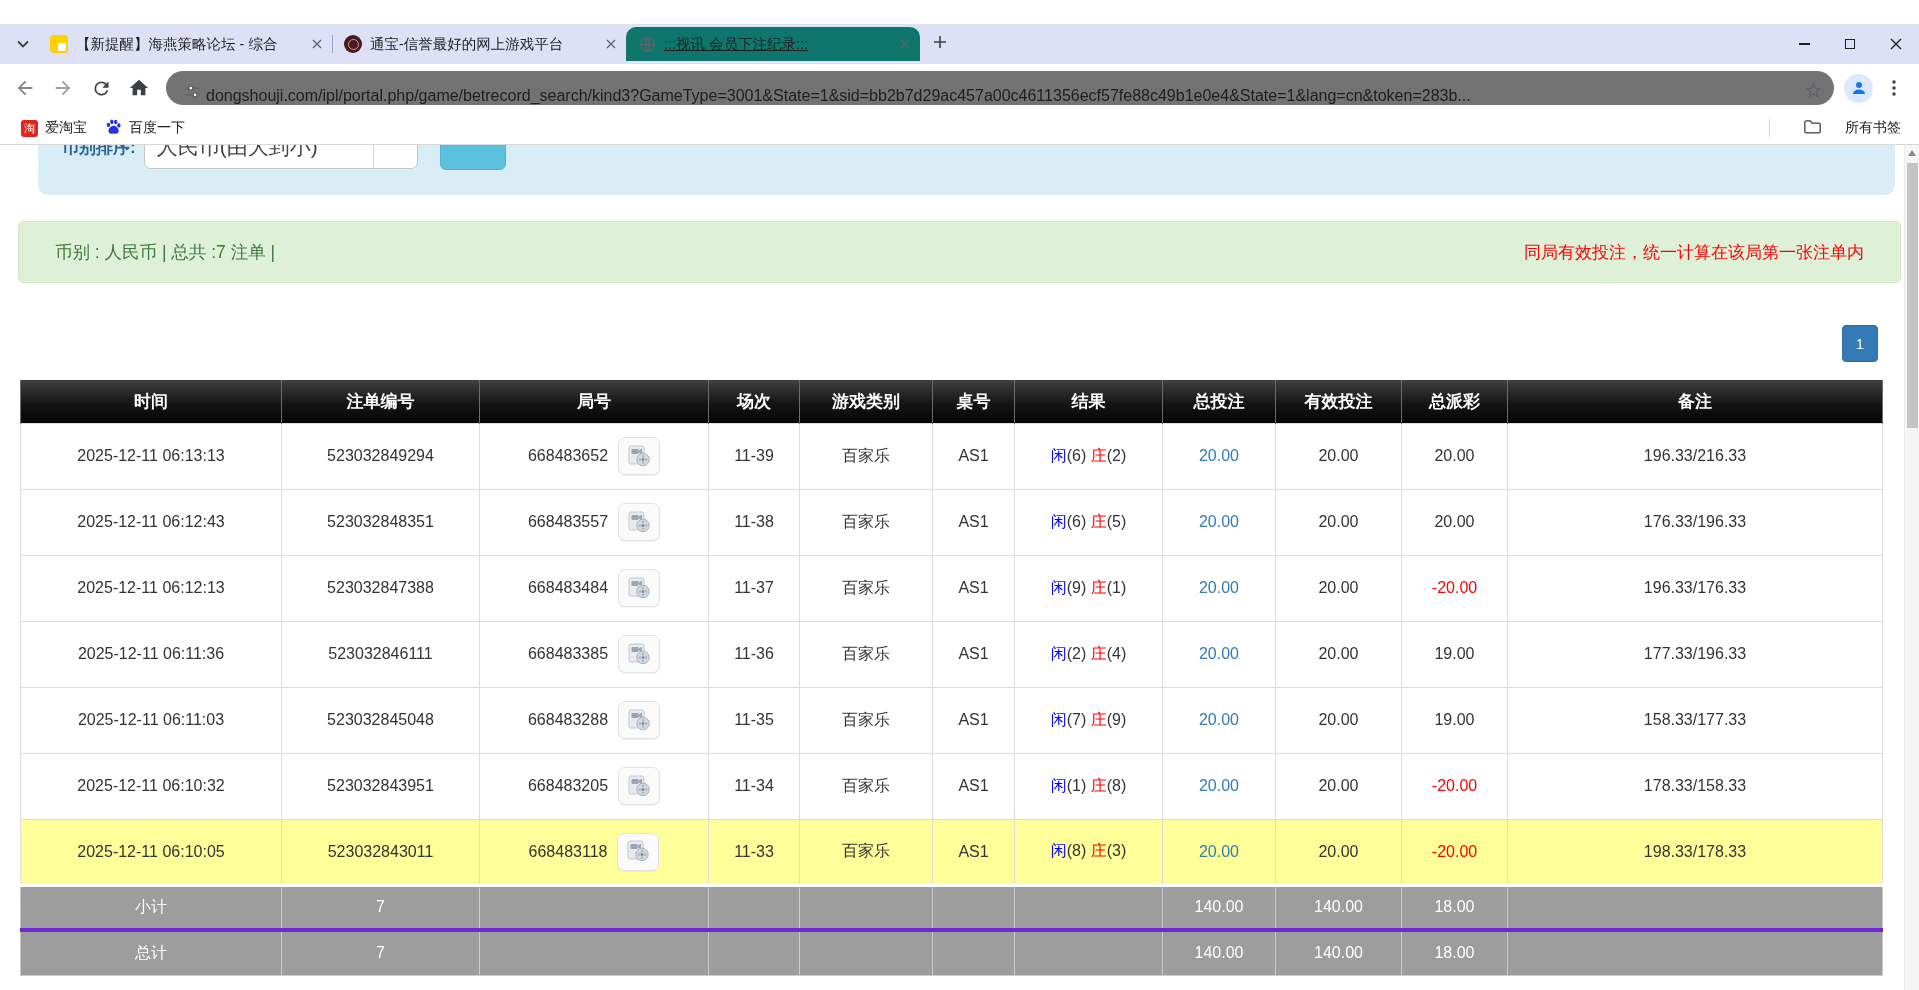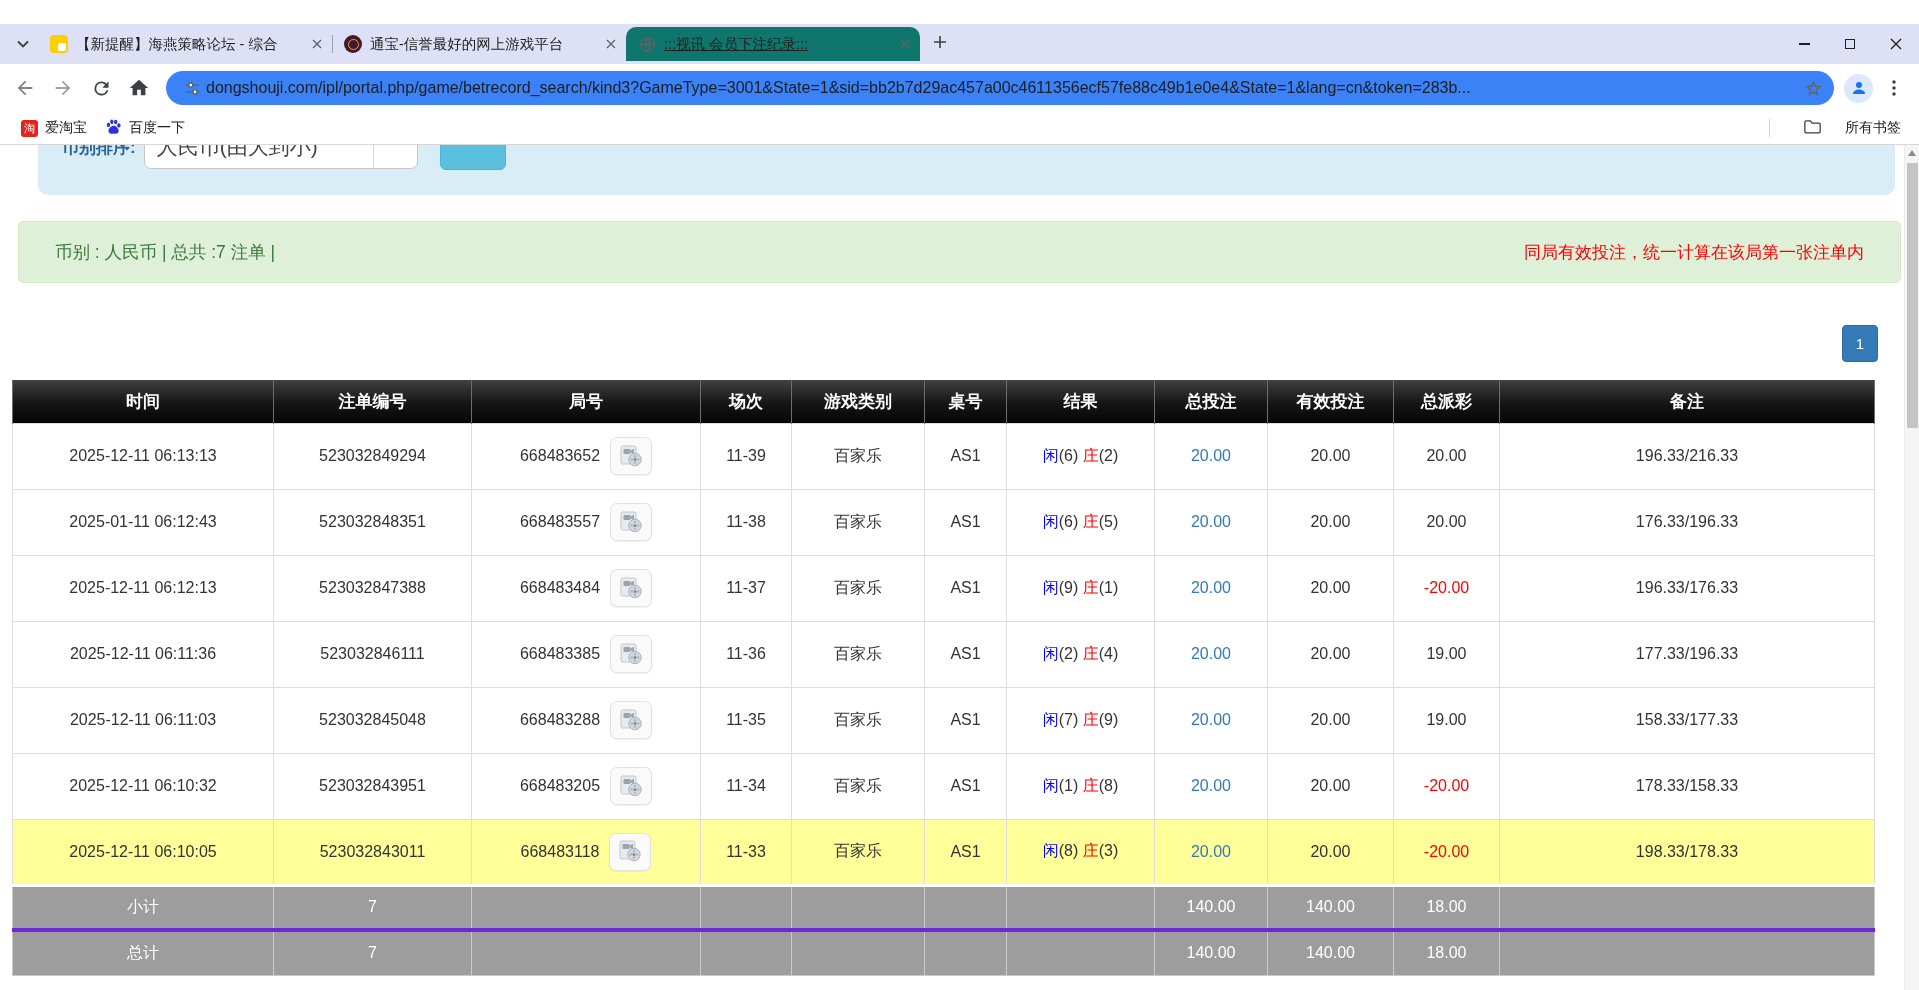--- a/index.html
+++ b/index.html
@@ -23,21 +23,21 @@
   .fav-coin::after { content:""; width:9px; height:9px; border:1.5px solid #d9a94b; border-radius:50%; }
   .newtab { width:28px; height:28px; margin:0 4px 4px 6px; display:flex; align-items:center; justify-content:center; border-radius:50%; }
   .win-controls { position:absolute; right:0; top:0; height:40px; display:flex; }
   .win-btn { width:46px; height:40px; display:flex; align-items:center; justify-content:center; }
   .glyph-min { width:11px; height:1.6px; background:#1f1f1f; }
   .glyph-max { width:10px; height:10px; border:1.4px solid #1f1f1f; }
 
   
   .toolbar { height:48px; background:#fff; display:flex; align-items:center; padding:0 8px; gap:4px; }
   .nav-btn { width:34px; height:34px; border-radius:50%; display:flex; align-items:center; justify-content:center; flex:none; }
-  .omnibox { flex:1; min-width:0; height:34px; background:#3b82f6; border-radius:17px; display:flex; align-items:center; padding:0 6px 0 12px; margin:0 6px; }
+  .omnibox { flex:1; min-width:0; height:34px; background:#737373; border-radius:17px; display:flex; align-items:flex-end; padding:0 6px 0 12px; margin:0 6px; }
   .omni-url { flex:1; min-width:0; font-size:16px; color:#1c1e21; white-space:nowrap; overflow:hidden; }
   .avatar { width:29px; height:29px; border-radius:50%; background:#dce8fd; display:flex; align-items:center; justify-content:center; flex:none; }
 
   
   .bookmarks { height:32px; background:#fff; display:flex; align-items:center; padding:0 12px; font-size:14px; }
   .bm-item { display:flex; align-items:center; gap:7px; padding:3px 9px; border-radius:6px; }
   .bm-ico-taobao { width:17px; height:17px; background:#e1251b; border-radius:3px; color:#fff; font-size:11px; display:flex; align-items:center; justify-content:center; }
   .bm-spacer { flex:1; }
   .bm-divider { width:1px; height:18px; background:#d7d7d7; margin:0 10px; }
   .bm-right { display:flex; align-items:flex-end; gap:24px; padding-right:6px; }
@@ -56,21 +56,21 @@
   .greenbar { margin:26px 18px 0 18px; height:62px; background:var(--summary-bg,#dff0d8); border:1px solid #d6e9c6; border-radius:5px;
               display:flex; align-items:center; justify-content:space-between; padding:0 36px; }
   .greenbar .left  { color:var(--summary-text,#3c763d); font-size:17.5px; }
   .greenbar .right { color:var(--notice-red,#ff0000); font-size:17px; }
 
   .pag { position:absolute; width:36px; height:37px; background:var(--pagination-blue,#337ab7); color:#fff; font-size:15px;
          display:flex; align-items:center; justify-content:center; border-radius:4px; border:1px solid #2e6da4; }
   .pag-top { top:180px; right:41px; }
   .pag-bottom { bottom:-29px; right:41px; }
 
-  table.bet { position:absolute; top:235px; left:12px; width:1862px; border-collapse:collapse; table-layout:fixed;border-radius:9px; }
+  table.bet { position:absolute; top:235px; left:20px; width:1862px; border-collapse:collapse; table-layout:fixed;border-radius:9px; }
   table.bet th { height:43px; background:linear-gradient(180deg,#404040 0%,#151515 55%,#050505 100%); color:#fff;
                  font-size:17px; font-weight:bold; border-right:1px solid #6d6d6d; border-left:1px solid #6d6d6d; }
   table.bet td { height:66px; border:1px solid #ddd; text-align:center; font-size:16px; color:#333; background:#fff; }
   tr.hl td { background:var(--highlight-yellow,#ffff99); }
   .round-wrap { display:inline-flex; align-items:center; gap:10px; }
   .video-btn { width:42px; height:38px; background:#fafafa; border:1px solid #e2e2e2; border-radius:7px;
                display:inline-flex; align-items:center; justify-content:center; box-shadow:0 1px 1px rgba(0,0,0,.06); cursor:pointer; }
   .res-player { color:var(--result-player-blue,#0000ff); }
   .res-banker { color:var(--result-banker-red,#ff0000); }
   .link-blue { color:var(--accent-blue,#337ab7); }
@@ -297,21 +297,21 @@
           <td>11-39</td>
           <td>百家乐</td>
           <td>AS1</td>
           <td><span class="res-player">闲</span>(6) <span class="res-banker">庄</span>(2)</td>
           <td><span class="link-blue">20.00</span></td>
           <td>20.00</td>
           <td><span class="">20.00</span></td>
           <td>196.33/216.33</td>
         </tr>
         <tr>
-          <td>2025-01-11 06:12:43</td>
+          <td>2025-12-11 06:12:43</td>
           <td>523032848351</td>
           <td><span class="round-wrap">
               <span>668483557</span>
               <span class="video-btn">
                 <svg width="25" height="23" viewBox="0 0 25 23">
                   <rect x="2" y="1" width="15" height="18" rx="2" fill="#e7eaee" stroke="#c2c8cf"></rect>
                   <rect x="4.5" y="4" width="7" height="5" rx="1" fill="#9aa4b0"></rect>
                   <polygon points="11.5,5.5 15,3.8 15,9.2 11.5,7.5" fill="#9aa4b0"></polygon>
                   <circle cx="16" cy="14.5" r="6.2" fill="#d4d9df" stroke="#a9b1bb"></circle>
                   <circle cx="16" cy="14.5" r="1.5" fill="#828c98"></circle>

